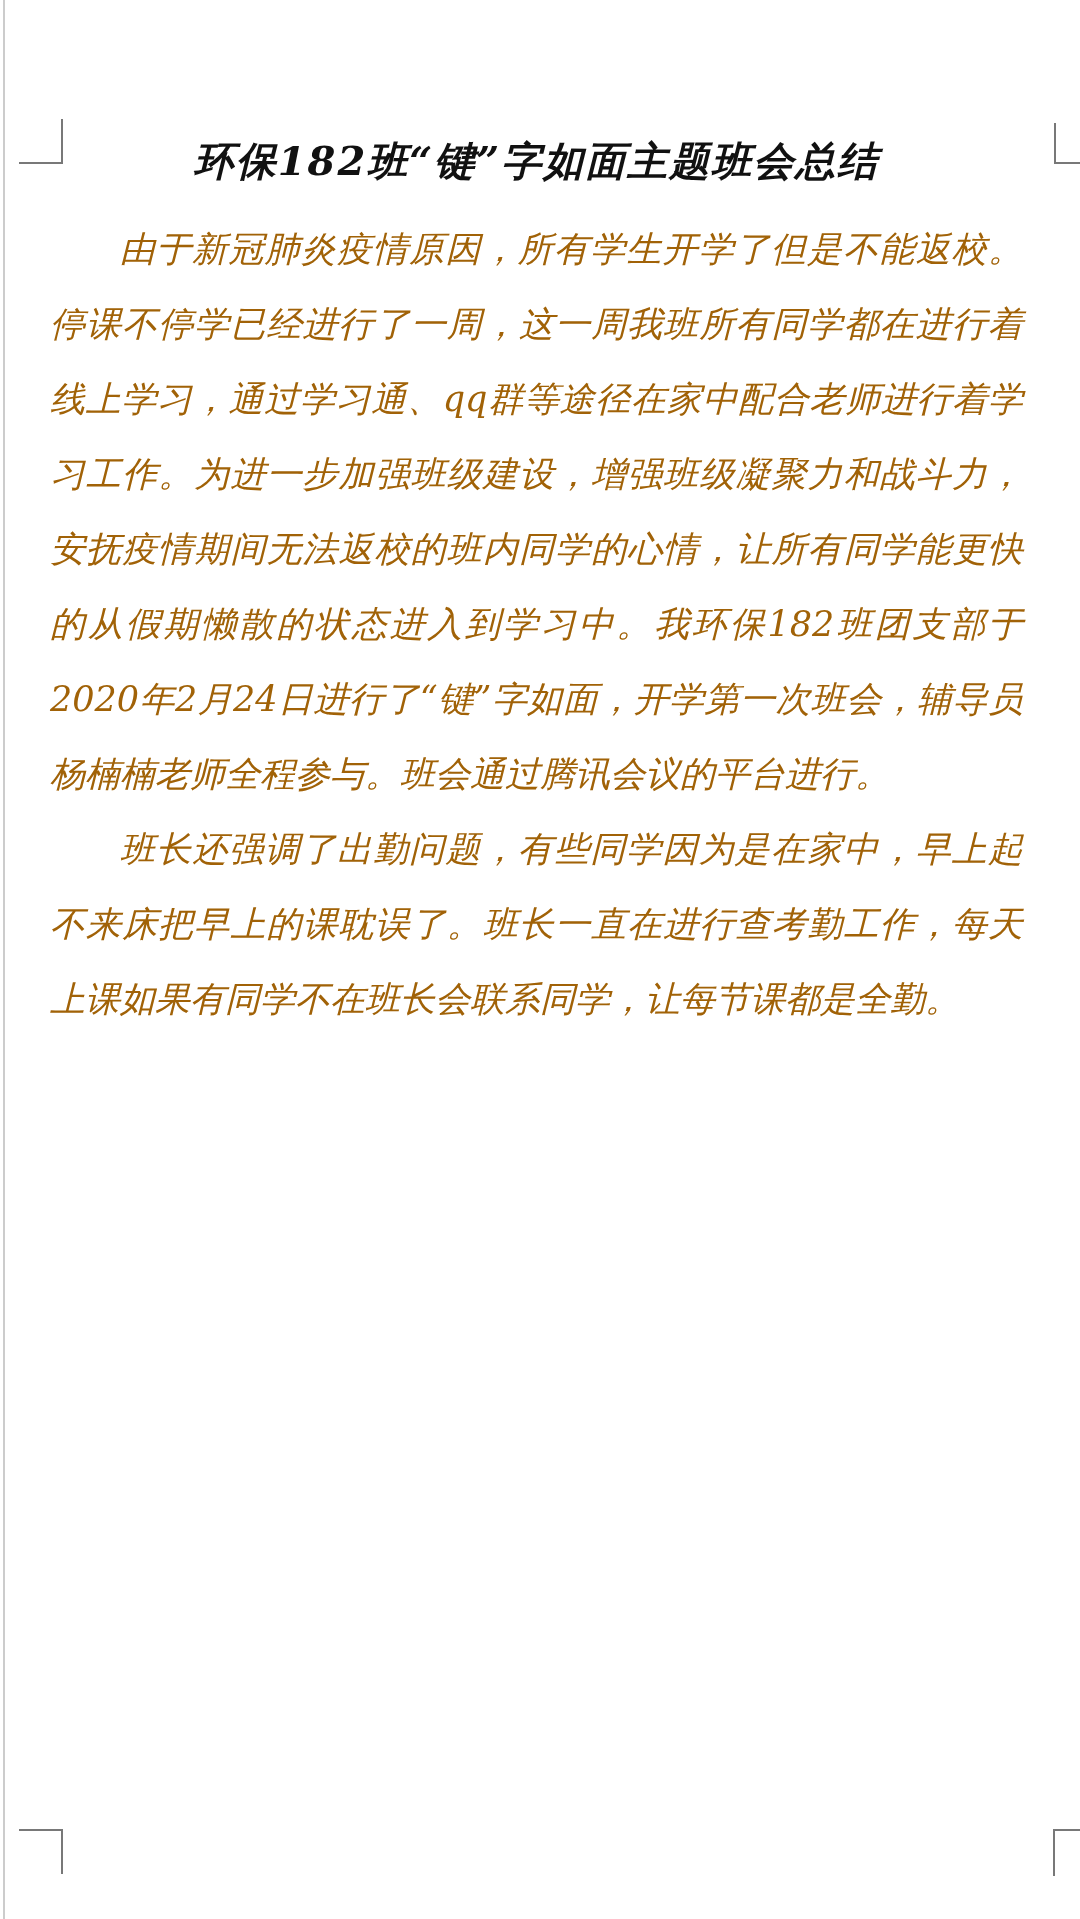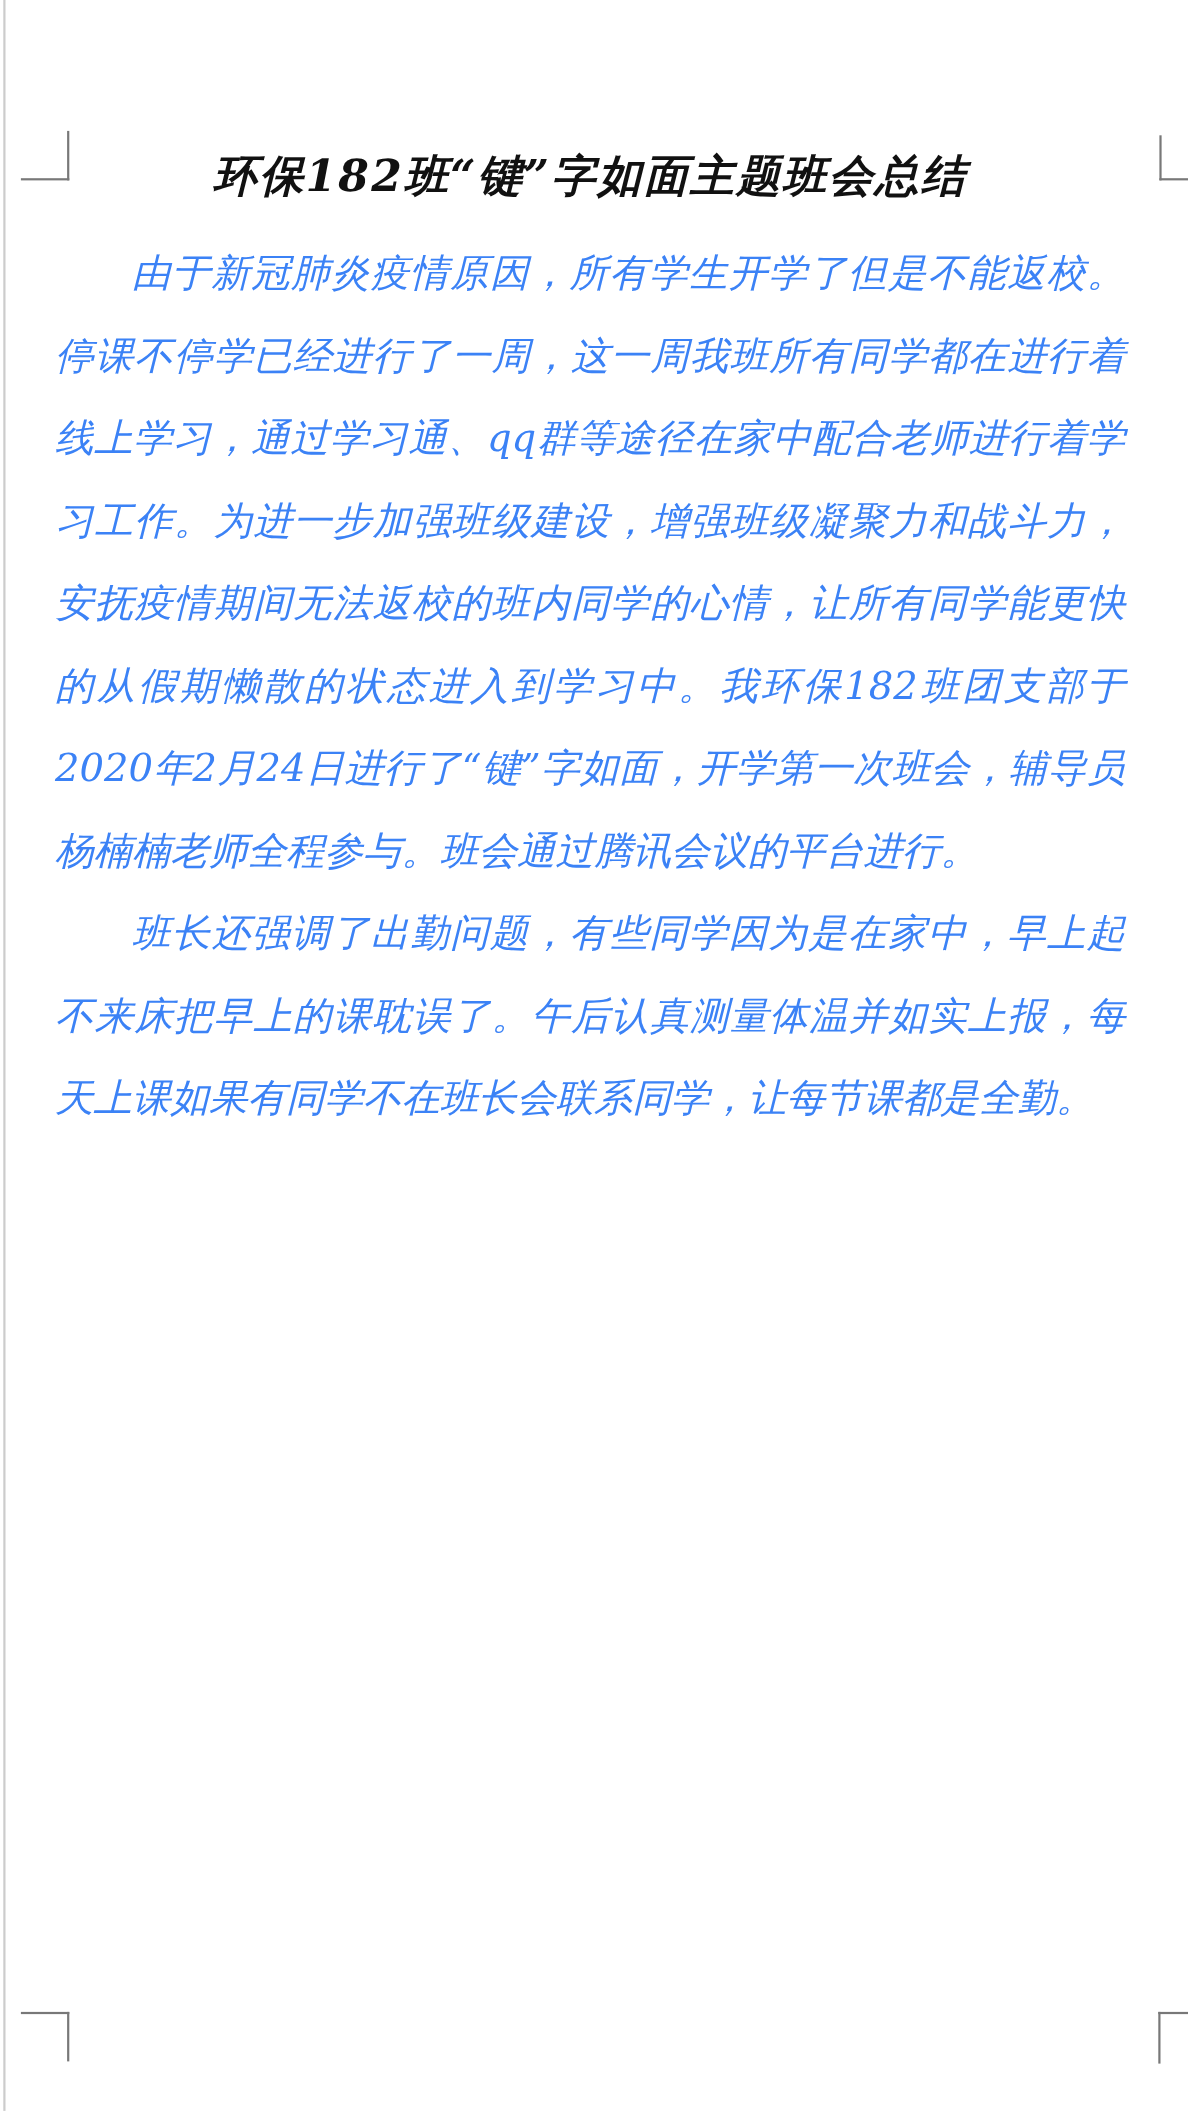--- a/index.html
+++ b/index.html
@@ -38,21 +38,21 @@
     color:#111111;
     letter-spacing:2px;
   }
   .doc-paragraph {
     font-size:35px;
     font-style:italic;
     line-height:75px;
     text-align:justify;
     text-justify:inter-ideograph;
     text-indent:2em;
-    color:#3b82f6;
+    color:#a16207;
   }
 </style>
 </head>
 <body>
 
 <div class="page">
 
   <span class="scan-edge"></span>
 
   <span class="crop crop-tl"></span>
@@ -60,16 +60,16 @@
   <span class="crop crop-bl"></span>
   <span class="crop crop-br"></span>
 
   <div class="content">
     <h1 class="doc-title">环保182班“键”字如面主题班会总结</h1>
 
     <p class="doc-paragraph">由于新冠肺炎疫情原因，所有学生开学了但是不能返校。停课不停学已经进行了一周，这一周我班所有同学都在进行着线上学习，通过学习通、qq群等途径在家中配合老师进行着学习工作。为进一步加强班级建设，增强班级凝聚力和战斗力，安抚疫情期间无法返校的班内同学的心情，让所有同学能更快的从假期懒散的状态进入到学习中。我环保182班团支部于2020年2月24日进行了“键”字如面，开学第一次班会，辅导员杨楠楠老师全程参与。班会通过腾讯会议的平台进行。</p>
 
 
 
-    <p class="doc-paragraph">班长还强调了出勤问题，有些同学因为是在家中，早上起不来床把早上的课耽误了。午后认真测量体温并如实上报，每天上课如果有同学不在班长会联系同学，让每节课都是全勤。</p>
+    <p class="doc-paragraph">班长还强调了出勤问题，有些同学因为是在家中，早上起不来床把早上的课耽误了。班长一直在进行查考勤工作，每天上课如果有同学不在班长会联系同学，让每节课都是全勤。</p>
   </div>
 
 </div>
 
 </body></html>

